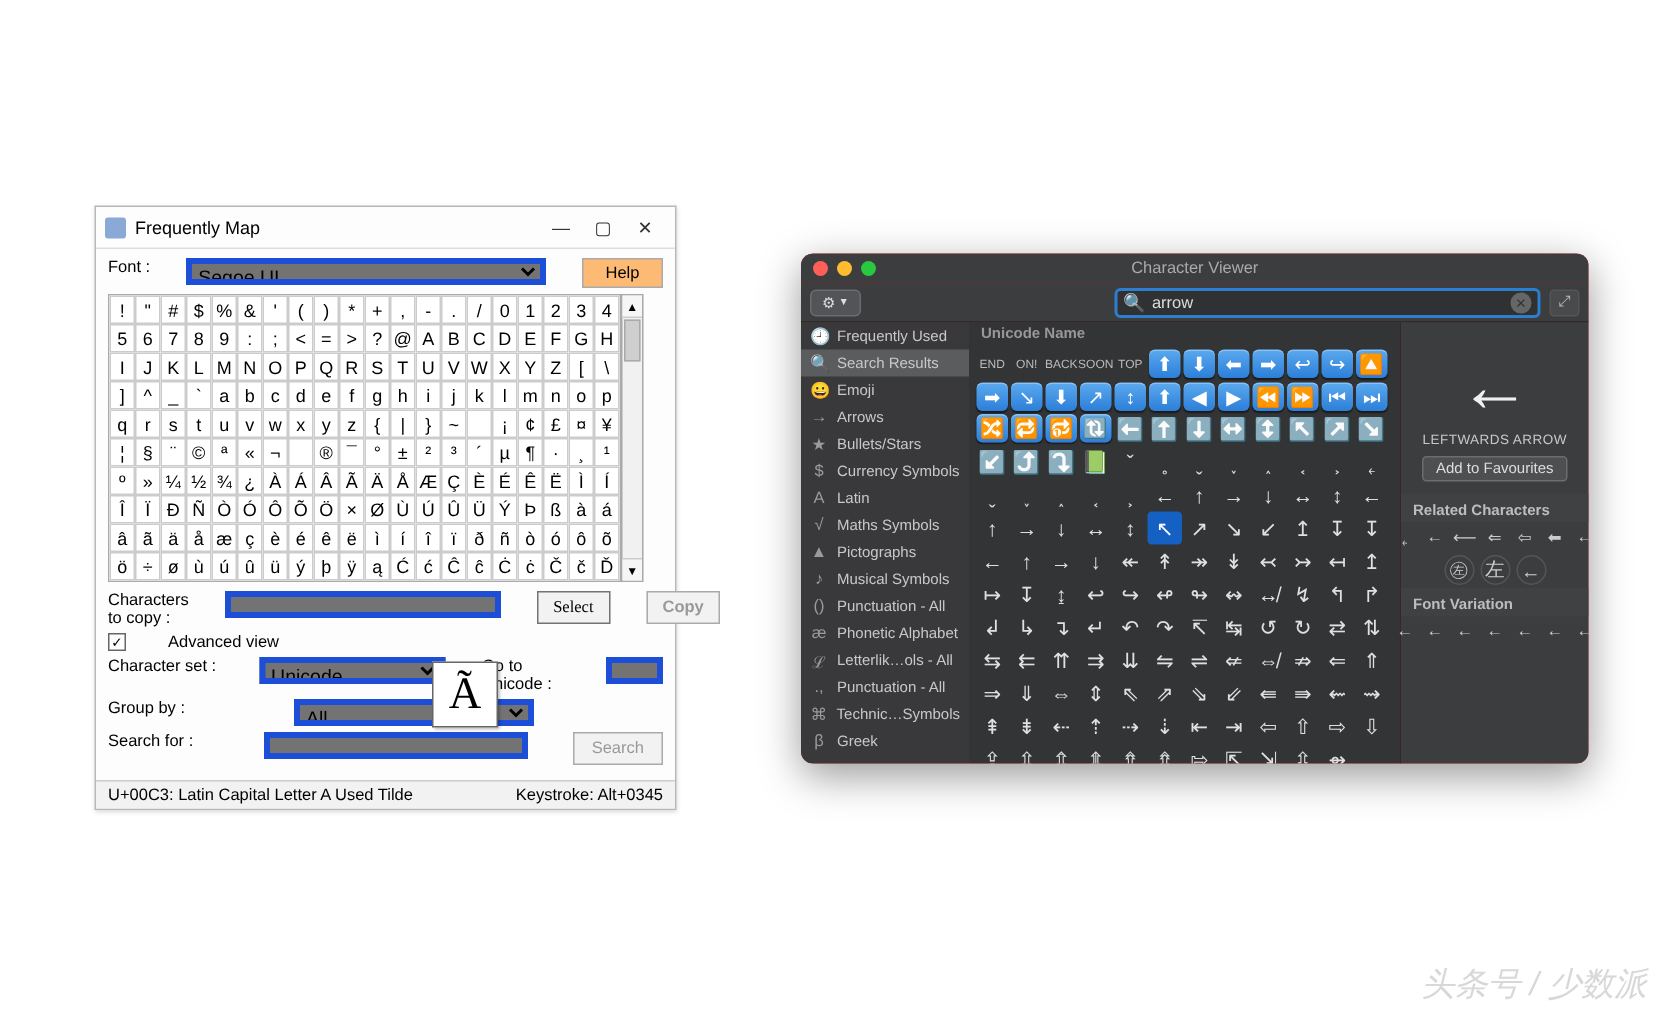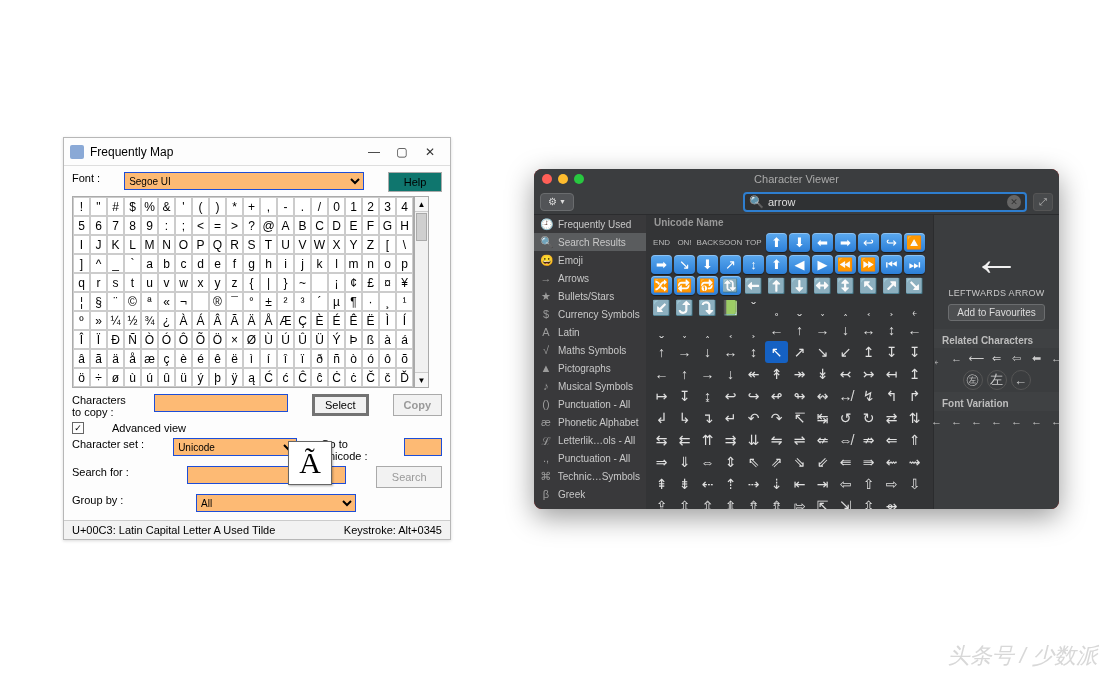--- a/index.html
+++ b/index.html
@@ -25,43 +25,43 @@
   display: flex; align-items: center;
   height: 28px; padding: 0 6px;
   border-bottom: 1px solid #dedede;
 }
 .win-titlebar .icon { width:14px; height:14px; margin-right:6px; background:#8aa9d6; border-radius:2px; }
 .win-titlebar .title { flex:1; font-size:12px; }
 .win-titlebar .ctl { width:28px; text-align:center; font-size:12px; cursor:default; color:#333;}
 .win-body { padding: 6px 8px 4px 8px; }
 .row { display:flex; align-items:flex-start; margin-bottom:4px; gap:24px;}
 .lbl { font-size:11px; }
-select, input[type=text] { font-size:10px; height:18px; border:1px solid #1d4ed8; background:#fdba74;}
+select, input[type=text] { font-size:13px; height:18px; border:4px solid #1d4ed8; background:#737373;}
 .win .font-sel { flex:1;}
-.win .help-btn { width:54px; height:20px; border:1px solid #aaa; background:#0f766e; font-size:11px;}
+.win .help-btn { width:54px; height:20px; border:1px solid #aaa; background:#fdba74; font-size:11px;}
 .char-grid-wrap { display:flex; }
 .char-grid { border:1px solid #aaa; background:#fff;}
 .char-row { display:flex; }
 .char-cell {
   width:17px; height:19px; border:0.5px solid #ccc;
   display:flex; align-items:center; justify-content:center;
   font-size:12px; background:#fff;
 }
 .scroll-track { width:15px; border:1px solid #aaa; background:#f1f1f1; display:flex; flex-direction:column; align-items:center;}
 .scroll-arrow { width:100%; height:15px; display:flex; align-items:center; justify-content:center; font-size:8px; border-bottom:1px solid #ccc; background:#f6f6f6;}
 .scroll-arrow.bot { border-top:1px solid #ccc; border-bottom:none; margin-top:auto;}
 .scroll-thumb { width:11px; height:28px; margin-top:1px; background:#cfcfcf; border:1px solid #aaa;}
 .preview-pop {
   position:absolute; left:224px; top:303px; width:44px; height:44px;
   background:#fff; border:1px solid #666; box-shadow: 1px 1px 2px rgba(0,0,0,.3);
   display:flex; align-items:center; justify-content:center;
   font-size:30px; font-family: Georgia, serif;
 }
 .win .btn { height:22px; padding:0 10px; border:1px solid #aaa; background:#f2f2f2; font-size:11px;}
-.win .btn.primary { border:3px solid #737373;}
+.win .btn.primary { border:1px solid #737373;font-family:Liberation Serif, serif;}
 .win .btn.disabled { color:#999;}
 .copy-input { flex:1;}
 .cb { width:12px; height:12px; border:1px solid #666; display:inline-flex; align-items:center; justify-content:center; font-size:9px; margin-right:4px;}
 .win .cs-sel { width:160px;}
 .win .unicode-box { width:38px;}
 .statusbar { display:flex; border-top:1px solid #ccc; padding:3px 8px; font-size:11px; background:#f2f2f2;}
 .statusbar .s2 { margin-left:auto;}
 
 .mac {
   position:absolute; left:534px; top:169px; width:525px; height:340px;
@@ -369,28 +369,28 @@
     <div class="row">
       <span class="cb">✓</span>
       <span class="lbl">Advanced view</span>
     </div>
     <div class="row">
       <span class="lbl" style="width:100px;">Character set :</span>
       <select class="cs-sel"><option>Unicode</option></select>
       <span class="lbl" style="margin-left:auto;">Go to Unicode :</span>
       <input type="text" class="unicode-box" value="" style="">
     </div>
+    <div class="row">
+      <span class="lbl" style="width:100px;">Group by :</span>
+      <select class="cs-sel"><option>All</option></select>
+    </div>
     <div class="row" style="margin-bottom:6px;">
       <span class="lbl" style="width:100px;">Search for :</span>
       <input type="text" style="width: 176px;" value="">
       <button class="btn disabled" style="width:70px;margin-left:6px;">Search</button>
-    </div>
-    <div class="row">
-      <span class="lbl" style="width:100px;">Group by :</span>
-      <select class="cs-sel"><option>All</option></select>
     </div>
   </div>
   <div class="statusbar">
     <span>U+00C3: Latin Capital Letter A Used Tilde</span>
     <span class="s2">Keystroke: Alt+0345</span>
   </div>
   <div class="preview-pop">Ã</div>
 </div>
 
 <div class="mac">

